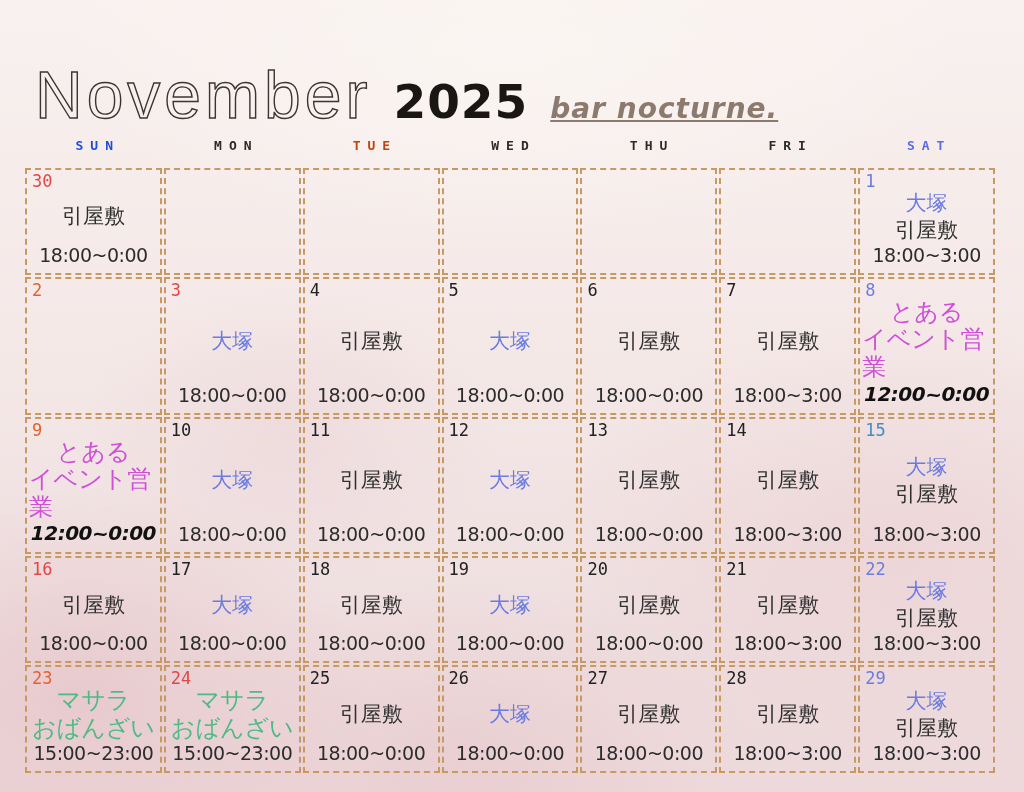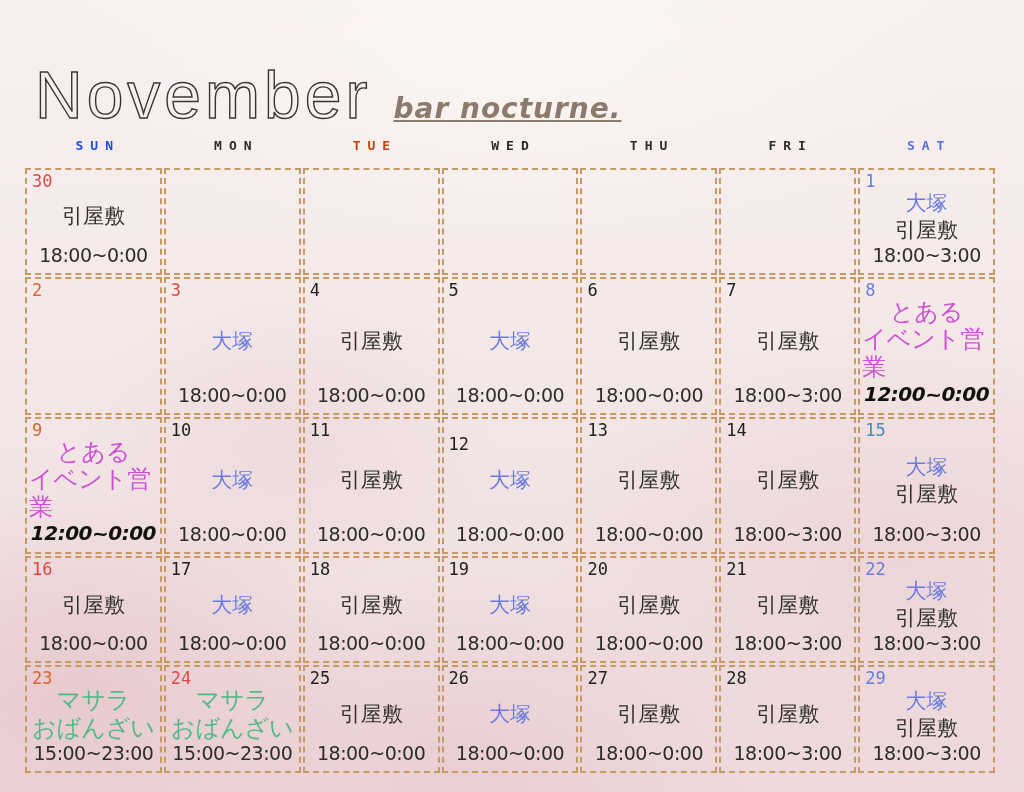--- a/index.html
+++ b/index.html
@@ -51,20 +51,21 @@
     text-align:center;font-size:19px;color:#2c2c2c;letter-spacing:-0.5px;
     padding-bottom:2px;white-space:nowrap;
   }
   .time.bold{font-weight:800;font-size:20px;color:#111;font-style:italic;}
 </style>
 </head>
 <body>
 
 <div class="titlebar">
   <span class="month">November</span>
+  <span class="year">2025</span>
   <span class="brand">bar nocturne.</span>
 </div>
 
 <div class="weekdays">
     <div class="wd" style="color: #1d4ed8;">SUN</div>
     <div class="wd" style="color: rgb(43, 43, 43);">MON</div>
     <div class="wd" style="color: #c2410c;">TUE</div>
     <div class="wd" style="color: rgb(43, 43, 43);">WED</div>
     <div class="wd" style="color: rgb(43, 43, 43);">THU</div>
     <div class="wd" style="color: rgb(43, 43, 43);">FRI</div>
@@ -164,21 +165,21 @@
       <div class="time">18:00~0:00</div>
     </div>
     <div class="cell">
       <span class="date" style="color: rgb(34, 34, 34);">11</span>
       <div class="body">
         <div class="line staff" style="color: rgb(47, 47, 47);">引屋敷</div>
       </div>
       <div class="time">18:00~0:00</div>
     </div>
     <div class="cell">
-      <span class="date" style="color: rgb(34, 34, 34); margin-top: 14px;">12</span>
+      <span class="date" style="color: rgb(34, 34, 34);">12</span>
       <div class="body">
         <div class="line staff" style="color: rgb(107, 124, 224);">大塚</div>
       </div>
       <div class="time">18:00~0:00</div>
     </div>
     <div class="cell">
       <span class="date" style="color: rgb(34, 34, 34);">13</span>
       <div class="body">
         <div class="line staff" style="color: rgb(47, 47, 47);">引屋敷</div>
       </div>

